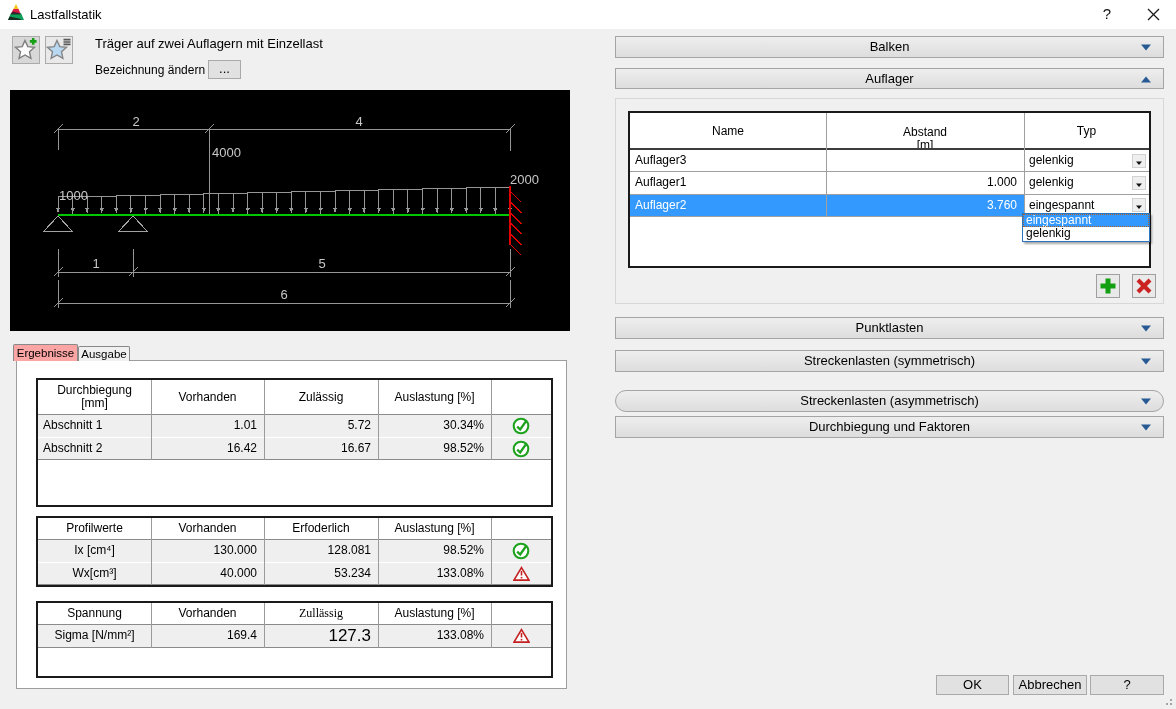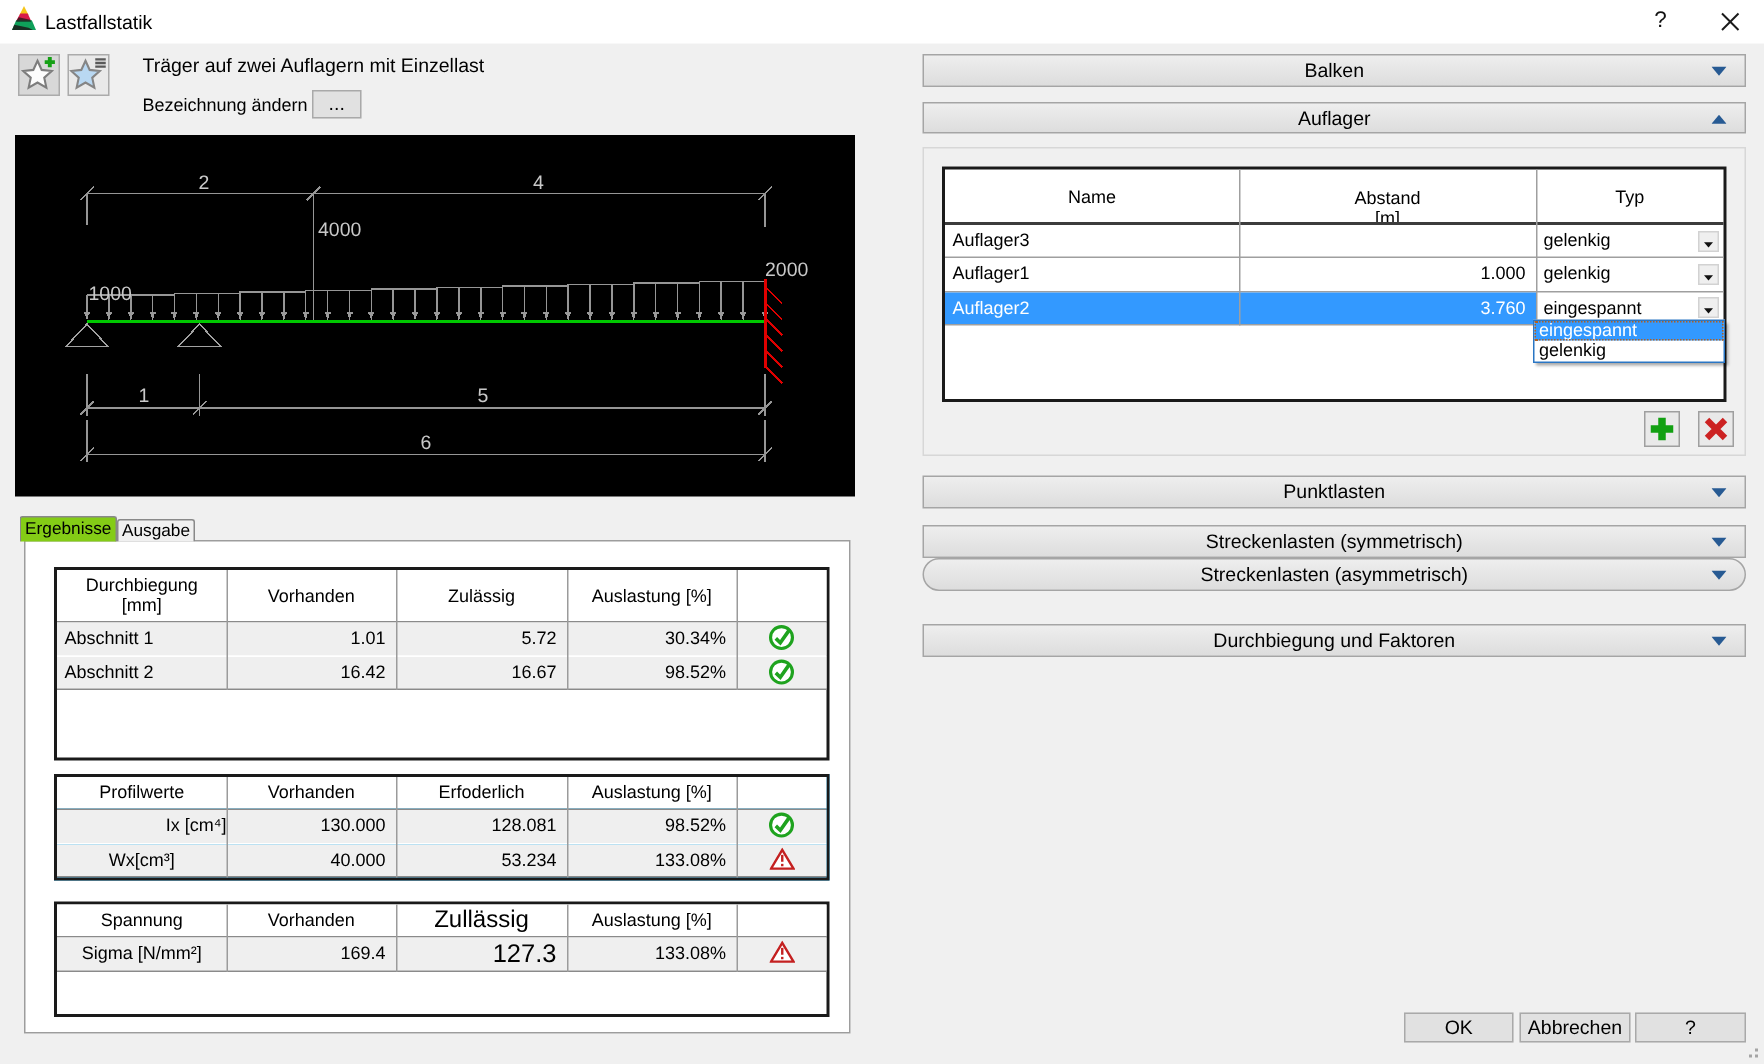--- a/index.html
+++ b/index.html
@@ -182,21 +182,21 @@
     <text x="202" y="67">4000</text>
     <text x="49" y="110">1000</text>
     <text x="500" y="94">2000</text>
     <text x="86" y="178" text-anchor="middle">1</text>
     <text x="312" y="178" text-anchor="middle">5</text>
     <text x="274" y="209" text-anchor="middle">6</text>
   </g>
 </svg>
 </div>
 
-<div class="abs" style="left:13px;top:344px;width:65px;height:17px;background:#84cc16;border:1px solid #898989;border-bottom:none;border-radius:2px 2px 0 0;font-size:11.5px;text-align:center;line-height:17px;z-index:3;">Ergebnisse</div>
+<div class="abs" style="left:13px;top:344px;width:65px;height:17px;background:#fca5a5;border:1px solid #898989;border-bottom:none;border-radius:2px 2px 0 0;font-size:11.5px;text-align:center;line-height:17px;z-index:3;">Ergebnisse</div>
 <div class="abs" style="left:78px;top:346px;width:52px;height:15px;background:#f0f0f0;border:1px solid #898989;border-bottom:none;border-radius:2px 2px 0 0;font-size:11.5px;text-align:center;line-height:15px;z-index:2;">Ausgabe</div>
 <div class="abs" style="left:16px;top:360px;width:551px;height:329px;background:#ffffff;border:1px solid #9d9d9d;z-index:1;"></div>
 
 <div class="abs" style="left:36px;top:378px;width:517px;height:129px;background:#fff;border:2px solid #1a1a1a;z-index:4;">
 <div class="abs" style="left:0;top:0;width:513px;height:34px;background:#fff;"></div>
 <div class="abs" style="left:0px;top:0;width:113px;height:34px;display:flex;align-items:center;justify-content:center;text-align:center;font-size:12px;line-height:13px;">Durchbiegung<br>[mm]</div>
 <div class="abs" style="left:113px;top:0;width:113px;height:34px;display:flex;align-items:center;justify-content:center;text-align:center;font-size:12px;line-height:13px;">Vorhanden</div>
 <div class="abs" style="left:226px;top:0;width:114px;height:34px;display:flex;align-items:center;justify-content:center;text-align:center;font-size:12px;line-height:13px;">Zulässig</div>
 <div class="abs" style="left:340px;top:0;width:113px;height:34px;display:flex;align-items:center;justify-content:center;text-align:center;font-size:12px;line-height:13px;">Auslastung [%]</div>
 <div class="abs" style="left:0;top:34px;width:513px;height:1px;background:#8a8a8a;"></div>
@@ -218,29 +218,29 @@
 <div class="abs" style="left:453px;top:57.7px;width:60px;height:21.7px;text-align:center;line-height:20.7px;"><svg width="19" height="19" viewBox="0 0 19 19" style="vertical-align:middle">
         <circle cx="9" cy="10" r="7.3" fill="#fff" stroke="#1fa31f" stroke-width="2.1"></circle>
         <path d="M5.2 10.6 L8.2 13.5 L14.6 4.4" fill="none" stroke="#1fa31f" stroke-width="2.4"></path>
       </svg></div>
 <div class="abs" style="left:0;top:79.4px;width:513px;height:1px;background:#8a8a8a;"></div>
 <div class="abs" style="left:113px;top:0;width:1px;height:80.4px;background:#9b9b9b;"></div>
 <div class="abs" style="left:226px;top:0;width:1px;height:80.4px;background:#9b9b9b;"></div>
 <div class="abs" style="left:340px;top:0;width:1px;height:80.4px;background:#9b9b9b;"></div>
 <div class="abs" style="left:453px;top:0;width:1px;height:80.4px;background:#9b9b9b;"></div>
 </div>
-<div class="abs" style="left:36px;top:516px;width:517px;height:71px;background:#0ea5e9;border:2px solid #1a1a1a;z-index:4;">
+<div class="abs" style="left:36px;top:516px;width:517px;height:71px;background:#ef4444;border:2px solid #1a1a1a;z-index:4;">
 <div class="abs" style="left:0;top:0;width:513px;height:21px;background:#fff;"></div>
 <div class="abs" style="left:0px;top:0;width:113px;height:21px;display:flex;align-items:center;justify-content:center;text-align:center;font-size:12px;line-height:13px;">Profilwerte</div>
 <div class="abs" style="left:113px;top:0;width:113px;height:21px;display:flex;align-items:center;justify-content:center;text-align:center;font-size:12px;line-height:13px;">Vorhanden</div>
 <div class="abs" style="left:226px;top:0;width:114px;height:21px;display:flex;align-items:center;justify-content:center;text-align:center;font-size:12px;line-height:13px;">Erfoderlich</div>
 <div class="abs" style="left:340px;top:0;width:113px;height:21px;display:flex;align-items:center;justify-content:center;text-align:center;font-size:12px;line-height:13px;">Auslastung [%]</div>
 <div class="abs" style="left:0;top:21px;width:513px;height:1px;background:#8a8a8a;"></div>
 <div class="abs" style="left:0;top:22px;width:513px;height:21.7px;background:#efefef;"></div>
-<div class="abs" style="left:0px;top:22px;width:113px;height:21.7px;font-size:12px;line-height:21.7px;text-align:right;">Ix [cm⁴]</div>
+<div class="abs" style="left:0px;top:22px;width:113px;height:21.7px;font-size:12px;line-height:21.7px;text-align:center;">Ix [cm⁴]</div>
 <div class="abs" style="left:113px;top:22px;width:106px;height:21.7px;font-size:12px;line-height:21.7px;text-align:right;">130.000</div>
 <div class="abs" style="left:226px;top:22px;width:107px;height:21.7px;font-size:12px;line-height:21.7px;text-align:right;">128.081</div>
 <div class="abs" style="left:340px;top:22px;width:106px;height:21.7px;font-size:12px;line-height:21.7px;text-align:right;">98.52%</div>
 <div class="abs" style="left:453px;top:22px;width:60px;height:21.7px;text-align:center;line-height:20.7px;"><svg width="19" height="19" viewBox="0 0 19 19" style="vertical-align:middle">
         <circle cx="9" cy="10" r="7.3" fill="#fff" stroke="#1fa31f" stroke-width="2.1"></circle>
         <path d="M5.2 10.6 L8.2 13.5 L14.6 4.4" fill="none" stroke="#1fa31f" stroke-width="2.4"></path>
       </svg></div>
 <div class="abs" style="left:0;top:43.7px;width:513px;height:1px;background:#ffffff;"></div>
 <div class="abs" style="left:0;top:44.7px;width:513px;height:21.7px;background:#efefef;"></div>
 <div class="abs" style="left:0px;top:44.7px;width:113px;height:21.7px;font-size:12px;line-height:21.7px;text-align:center;">Wx[cm³]</div>
@@ -255,21 +255,21 @@
 <div class="abs" style="left:0;top:66.4px;width:513px;height:1px;background:#8a8a8a;"></div>
 <div class="abs" style="left:113px;top:0;width:1px;height:67.4px;background:#9b9b9b;"></div>
 <div class="abs" style="left:226px;top:0;width:1px;height:67.4px;background:#9b9b9b;"></div>
 <div class="abs" style="left:340px;top:0;width:1px;height:67.4px;background:#9b9b9b;"></div>
 <div class="abs" style="left:453px;top:0;width:1px;height:67.4px;background:#9b9b9b;"></div>
 </div>
 <div class="abs" style="left:36px;top:601px;width:517px;height:77px;background:#fff;border:2px solid #1a1a1a;z-index:4;">
 <div class="abs" style="left:0;top:0;width:513px;height:21px;background:#fff;"></div>
 <div class="abs" style="left:0px;top:0;width:113px;height:21px;display:flex;align-items:center;justify-content:center;text-align:center;font-size:12px;line-height:13px;">Spannung</div>
 <div class="abs" style="left:113px;top:0;width:113px;height:21px;display:flex;align-items:center;justify-content:center;text-align:center;font-size:12px;line-height:13px;">Vorhanden</div>
-<div class="abs" style="left:226px;top:0;width:114px;height:21px;display:flex;align-items:center;justify-content:center;text-align:center;font-size:16px;line-height:13px;">Zullässig</div>
+<div class="abs" style="left:226px;top:0;width:114px;height:21px;display:flex;align-items:center;justify-content:center;text-align:center;font-size:12px;line-height:13px;font-family:Liberation Serif, serif;">Zullässig</div>
 <div class="abs" style="left:340px;top:0;width:113px;height:21px;display:flex;align-items:center;justify-content:center;text-align:center;font-size:12px;line-height:13px;">Auslastung [%]</div>
 <div class="abs" style="left:0;top:21px;width:513px;height:1px;background:#8a8a8a;"></div>
 <div class="abs" style="left:0;top:22px;width:513px;height:21.7px;background:#efefef;"></div>
 <div class="abs" style="left:0px;top:22px;width:113px;height:21.7px;font-size:12px;line-height:21.7px;text-align:center;">Sigma [N/mm²]</div>
 <div class="abs" style="left:113px;top:22px;width:106px;height:21.7px;font-size:12px;line-height:21.7px;text-align:right;">169.4</div>
 <div class="abs" style="left:226px;top:22px;width:107px;height:21.7px;font-size:17px;line-height:21.7px;text-align:right;">127.3</div>
 <div class="abs" style="left:340px;top:22px;width:106px;height:21.7px;font-size:12px;line-height:21.7px;text-align:right;">133.08%</div>
 <div class="abs" style="left:453px;top:22px;width:60px;height:21.7px;text-align:center;line-height:20.7px;"><svg width="17" height="15" viewBox="0 0 17 15" style="vertical-align:middle">
         <path d="M8.5 1.6 L16 14.1 L1 14.1 Z" fill="#fff" stroke="#c42020" stroke-width="1.6"></path>
         <rect x="7.7" y="4.9" width="1.6" height="4.6" fill="#c42020"></rect>
@@ -332,21 +332,21 @@
       <path d="M5 5 L17 17 M17 5 L5 17" stroke="#cc2222" stroke-width="4.2"></path>
     </svg>
 </div>
 
 <div class="bar" style="top:317px;">Punktlasten<svg width="10" height="7" viewBox="0 0 10 7">
       <polygon points="0,0.5 10,0.5 5,6.5" fill="#275a93"></polygon>
     </svg></div>
 <div class="bar" style="top:350px;">Streckenlasten (symmetrisch)<svg width="10" height="7" viewBox="0 0 10 7">
       <polygon points="0,0.5 10,0.5 5,6.5" fill="#275a93"></polygon>
     </svg></div>
-<div class="bar" style="top:372px;border-radius:11px;">Streckenlasten (asymmetrisch)<svg width="10" height="7" viewBox="0 0 10 7">
+<div class="bar" style="top:390px;border-radius:11px;">Streckenlasten (asymmetrisch)<svg width="10" height="7" viewBox="0 0 10 7">
       <polygon points="0,0.5 10,0.5 5,6.5" fill="#275a93"></polygon>
     </svg></div>
 <div class="bar" style="top:416px;">Durchbiegung und Faktoren<svg width="10" height="7" viewBox="0 0 10 7">
       <polygon points="0,0.5 10,0.5 5,6.5" fill="#275a93"></polygon>
     </svg></div>
 
 <div class="btn" style="left:936px;top:675px;width:73px;height:20px;line-height:18px;">OK</div>
 <div class="btn" style="left:1013px;top:675px;width:74px;height:20px;line-height:18px;">Abbrechen</div>
 <div class="btn" style="left:1090px;top:675px;width:74px;height:20px;line-height:18px;">?</div>
 <svg class="abs" style="left:1163px;top:696px;" width="10" height="10" viewBox="0 0 10 10">

